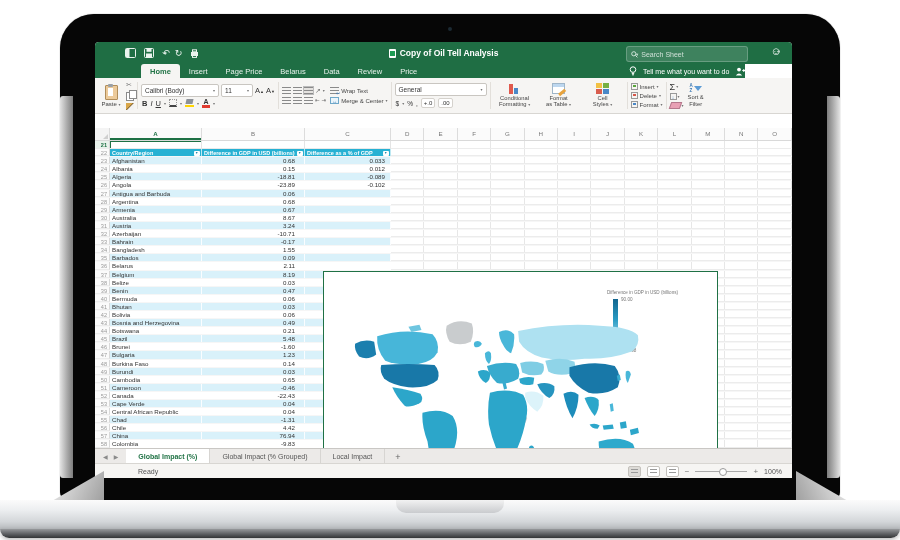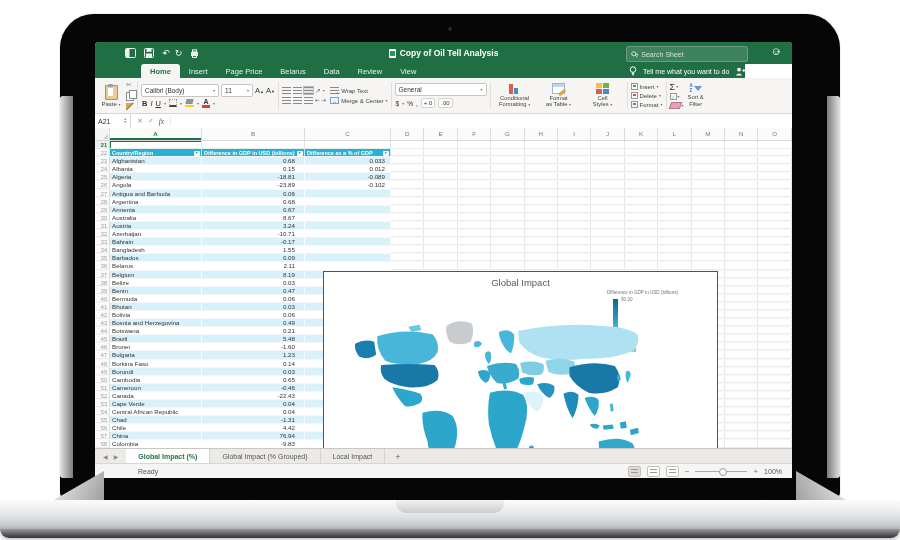--- a/index.html
+++ b/index.html
@@ -246,21 +246,21 @@
     </div>
 
     <div class="abs tabrow">
       <div class="rtabs">
           <div class="rtab active">Home</div>
           <div class="rtab">Insert</div>
           <div class="rtab">Page Price</div>
           <div class="rtab">Belarus</div>
           <div class="rtab">Data</div>
           <div class="rtab">Review</div>
-          <div class="rtab">View</div>
+          <div class="rtab">Price</div>
         </div>
     </div>
     <div class="tabrow-right">
       <svg width="8" height="10" viewBox="0 0 8 10">
           <circle cx="4" cy="3.6" r="2.8" fill="none" stroke="#fff"></circle>
           <line x1="2.8" y1="7.4" x2="5.2" y2="7.4" stroke="#fff"></line>
           <line x1="3" y1="8.8" x2="5" y2="8.8" stroke="#fff"></line>
         </svg>
       <span>Tell me what you want to do</span>
       <svg width="11" height="9" viewBox="0 0 11 9">
@@ -419,35 +419,20 @@
                 <span class="let">A</span>
                 <span class="let">Z</span>
               </span>
               <span class="i-funnel"></span>
             </span>
           <span class="rlabel" style="font-size:5.8px;line-height:6.2px;text-align:center;"><span>Sort &amp;</span><br><span>Filter</span></span>
         </div>
       </div>
     </div>
 
-    <div class="abs formulabar">
-      <div class="namebox">
-        <span>A21</span>
-        <span class="stepper">
-            <span>▲</span>
-            <span>▼</span>
-          </span>
-      </div>
-      <div class="fbicons">
-        <span class="fbx">✕</span>
-        <span class="fbc">✓</span>
-        <span class="fx">fx</span>
-      </div>
-      <div style="flex:1;height:100%;"></div>
-    </div>
 
     <div class="abs grid">
       <div class="colheads">
           <div class="colh corner"></div>
           <div class="colh selcol" style="width: 92px;">A</div>
           <div class="colh" style="width: 103px;">B</div>
           <div class="colh" style="width: 86px;">C</div>
           <div class="colh" style="width: 33.42px;">D</div>
           <div class="colh" style="width: 33.42px;">E</div>
           <div class="colh" style="width: 33.42px;">F</div>
@@ -735,21 +720,20 @@
           <div class="grow data plain">
             <div class="rnum">58</div>
             <div class="gcell ca" style="width: 92px;">Colombia</div>
             <div class="gcell cb" style="width: 103px;">-9.83</div>
             <div class="gcell cc" style="width: 86px;">-0.026</div>
             <div class="gfill"></div>
           </div>
         </div>
 
       <div class="abs chart">
-        <div class="ch-title">Global Impact</div>
         <div class="legend">
           <div class="lg-title">Difference in GDP in USD (billions)</div>
           <div class="lg-body">
             <div class="lgbar"></div>
             <div class="lg-labels">
               <span>90.00</span>
               <span>-117.98</span>
             </div>
           </div>
         </div>

